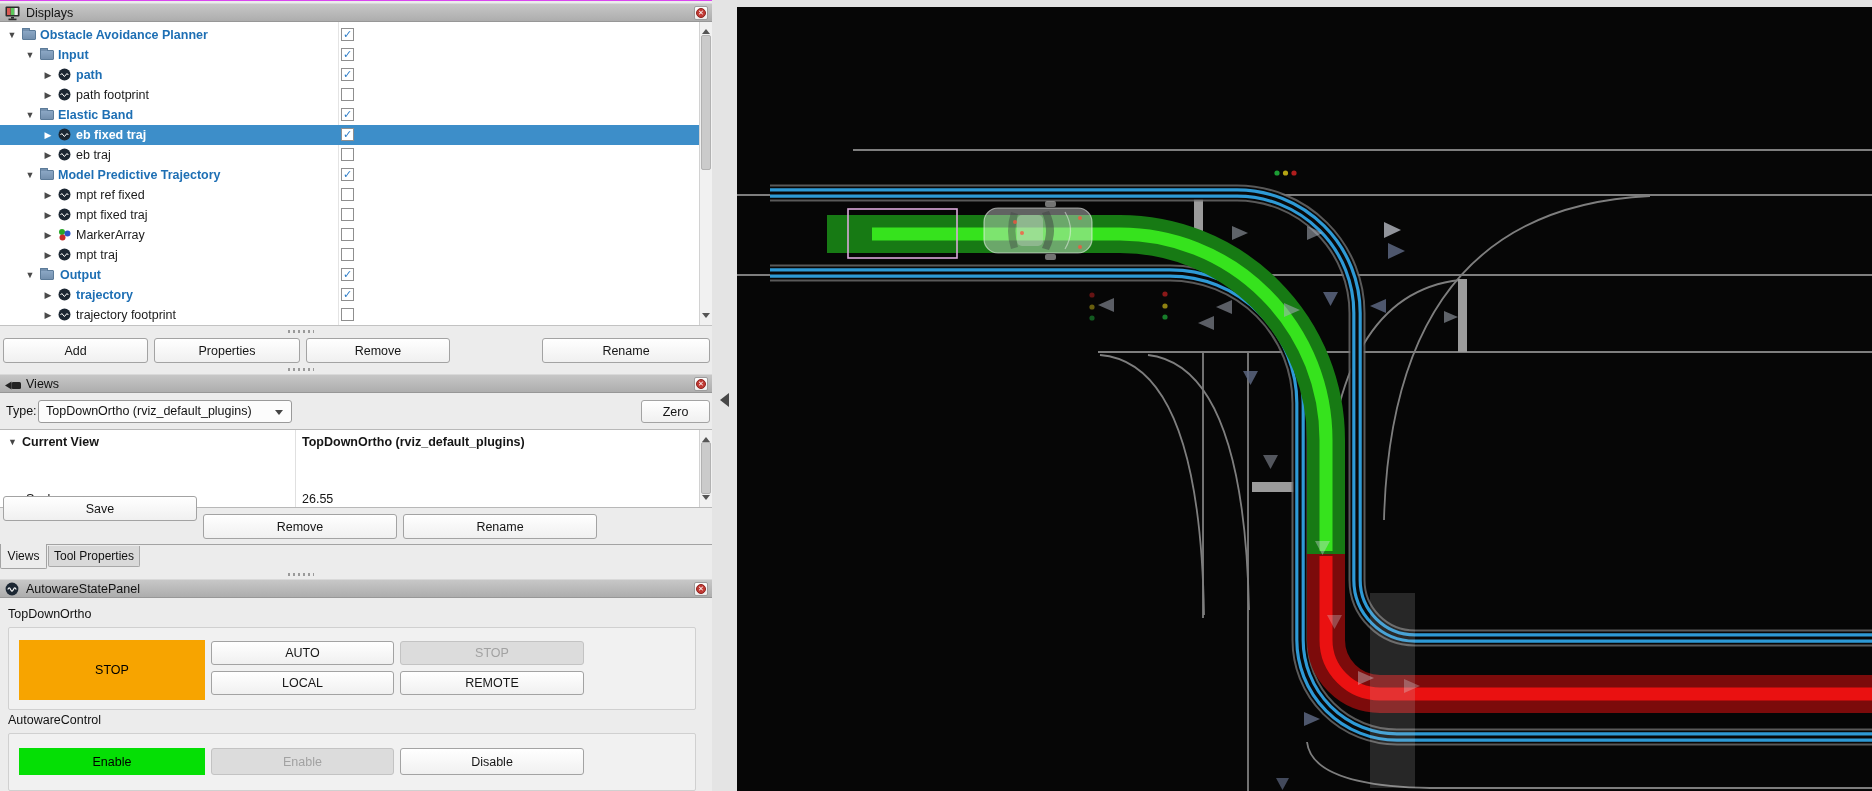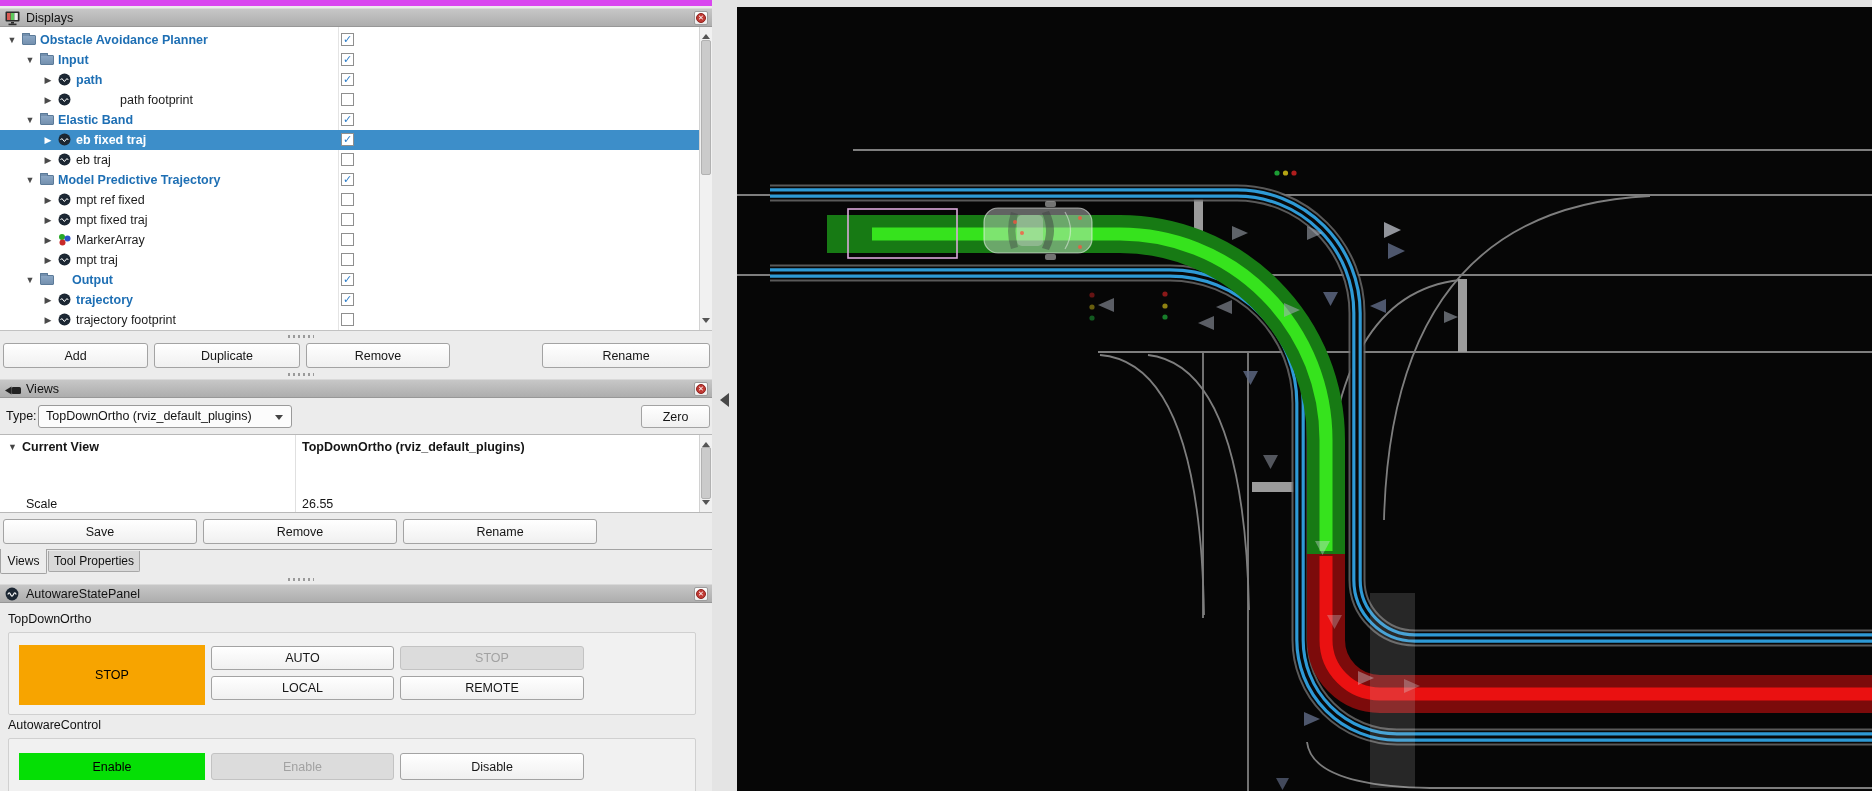--- a/index.html
+++ b/index.html
@@ -2,21 +2,21 @@
 <html style="--background: #060606; --lane_blue: #2e9ad6; --road_gray: #8b8b8b; --stop_bar_gray: #9b9b9b; --traj_green_dark: #177a14; --traj_green_bright: #36e31d; --traj_red_dark: #7c0b0b; --traj_red_bright: #ea1111; --footprint_pink: #daa8da; --op_state: #f7a400; --ctl_state: #05df05;"><head>
 <meta charset="utf-8">
 <style>
   html,body{margin:0;padding:0;background:#9a9a9a;}
   #app{position:relative;width:1872px;height:791px;overflow:hidden;
        font-family:"Liberation Sans","DejaVu Sans",sans-serif;background:#ececec;
        -webkit-font-smoothing:antialiased;}
   #app *{position:absolute;box-sizing:border-box;}
 
   
-  #left-dock{left:0;top:0;width:712px;height:791px;background:#ececec;border-top:6px solid #d946ef;}
+  #left-dock{left:0;top:0;width:712px;height:791px;background:#ececec;border-top:1px solid #d946ef;}
   .phdr{left:0;width:712px;height:19px;background:linear-gradient(#c7c7c7,#adadad);
         border-top:1px solid #d9d9d9;border-bottom:1px solid #979797;}
   .phdr .htxt{left:26px;top:2px;font-size:12.5px;color:#111;white-space:nowrap;}
   .phdr .hic{left:5px;top:2px;width:16px;height:15px;}
   .closebtn{right:4px;top:2px;width:14px;height:14px;background:linear-gradient(#fdfdfd,#ececec);
         border:1px solid #9d9d9d;border-radius:2px;}
   .closebtn .cc{left:1px;top:1px;width:10px;height:10px;background:#c23b35;border:1px solid #8e221e;
         border-radius:50%;color:#fff;font:bold 7px/9px "DejaVu Sans",sans-serif;text-align:center;}
 
   
@@ -140,21 +140,21 @@
             <span class="cb on">✓</span>
           </div>
           <div class="trow" style="top: 63px;">
             <span class="ar" style="left: 42px;">▶</span>
             <span class="tic" style="left: 58px;">
               <svg width="13" height="13">
                 <circle cx="6.5" cy="6.5" r="6" fill="#1c2733"></circle>
                 <path d="M2.5,7 q1.3,-3 2.6,0 t2.6,0 t2.6,0" stroke="#fff" stroke-width="1" fill="none"></path>
               </svg>
             </span>
-            <span class="tlb" style="left: 76px; margin-left: 44px;">path footprint</span>
+            <span class="tlb" style="left: 76px;">path footprint</span>
             <span class="cb"></span>
           </div>
           <div class="trow" style="top: 83px;">
             <span class="ar" style="left: 24px;">▼</span>
             <span class="tic fold" style="left: 40px;"></span>
             <span class="tlb emph" style="left: 58px;">Elastic Band</span>
             <span class="cb on">✓</span>
           </div>
           <div class="trow sel" style="top: 103px;">
             <span class="ar" style="left: 42px;">▶</span>
@@ -225,21 +225,21 @@
                 <circle cx="6.5" cy="6.5" r="6" fill="#1c2733"></circle>
                 <path d="M2.5,7 q1.3,-3 2.6,0 t2.6,0 t2.6,0" stroke="#fff" stroke-width="1" fill="none"></path>
               </svg>
             </span>
             <span class="tlb" style="left: 76px;">mpt traj</span>
             <span class="cb"></span>
           </div>
           <div class="trow" style="top: 243px;">
             <span class="ar" style="left: 24px;">▼</span>
             <span class="tic fold" style="left: 40px;"></span>
-            <span class="tlb emph" style="left: 72px;">Output</span>
+            <span class="tlb emph" style="left: 60px;">Output</span>
             <span class="cb on">✓</span>
           </div>
           <div class="trow" style="top: 263px;">
             <span class="ar" style="left: 42px;">▶</span>
             <span class="tic" style="left: 58px;">
               <svg width="13" height="13">
                 <circle cx="6.5" cy="6.5" r="6" fill="#1c2733"></circle>
                 <path d="M2.5,7 q1.3,-3 2.6,0 t2.6,0 t2.6,0" stroke="#fff" stroke-width="1" fill="none"></path>
               </svg>
             </span>
@@ -261,21 +261,21 @@
       <div class="vsb" style="left:699px;top:0;height:303px">
         <span class="su"></span>
         <span class="thumb" style="top:13px;height:135px"></span>
         <span class="sd"></span>
       </div>
     </div>
 
     <div class="dots" style="top:329px"></div>
 
     <div class="qbtn" style="left:3px;top:337px;width:145px">Add</div>
-    <div class="qbtn" style="left:154px;top:337px;width:146px">Duplicate</div>
+    <div class="qbtn" style="left:154px;top:337px;width:146px">Properties</div>
     <div class="qbtn" style="left:306px;top:337px;width:144px">Remove</div>
     <div class="qbtn" style="left:542px;top:337px;width:168px">Rename</div>
 
     <div class="dots" style="top:367px"></div>
 
     <div class="phdr" style="top:373px">
       <span class="hic" style="top:5px">
         <svg width="17" height="11">
             <polygon points="0,5.5 6.5,1.5 6.5,9.5" fill="#222"></polygon>
           <rect x="6.5" y="2" width="9.5" height="7" rx="1.5" fill="#222"></rect>
@@ -305,21 +305,21 @@
         <span class="pname" style="left:26px">Scale</span>
         <span class="pval">26.55</span>
       </div>
       <div class="vsb" style="left:699px;top:0;height:77px">
         <span class="su"></span>
         <span class="thumb" style="top:12px;height:52px"></span>
         <span class="sd"></span>
       </div>
     </div>
 
-    <div class="qbtn" style="left:3px;top:513px;width:194px">Save</div>
+    <div class="qbtn" style="left:3px;top:495px;width:194px">Save</div>
     <div class="qbtn" style="left:203px;top:513px;width:194px">Remove</div>
     <div class="qbtn" style="left:403px;top:513px;width:194px">Rename</div>
 
     <div id="tabline"></div>
     <div id="tab-views" class="tab">Views</div>
     <div id="tab-tool" class="tab">Tool Properties</div>
 
     <div class="dots" style="top:572px"></div>
 
     <div class="phdr" style="top:578px">

